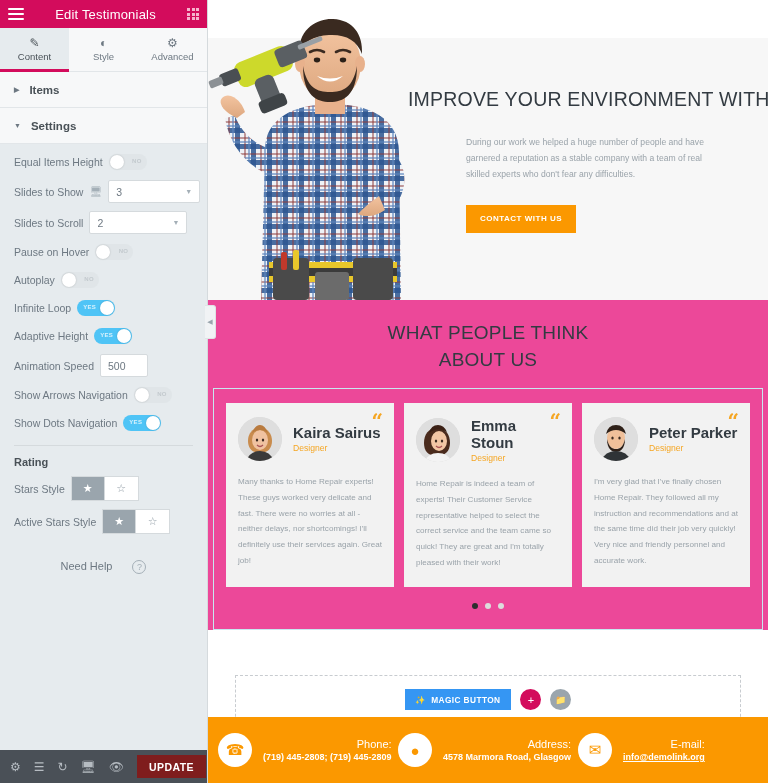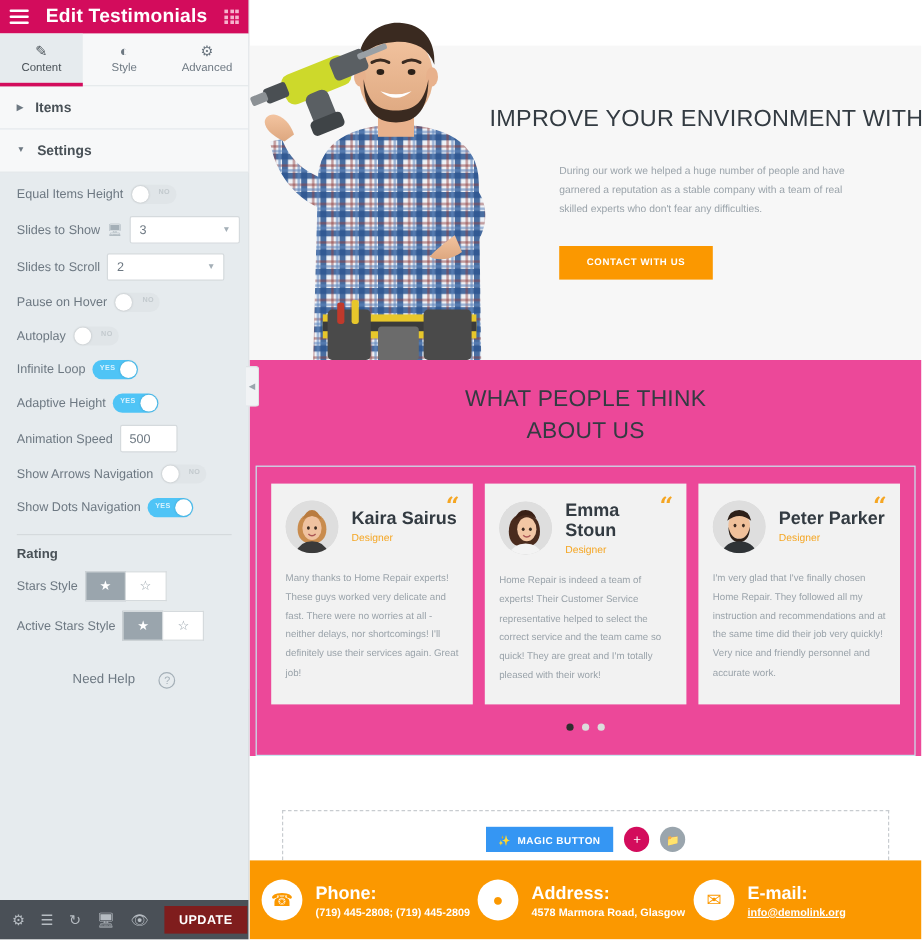--- a/index.html
+++ b/index.html
@@ -20,21 +20,21 @@
     border-right: 1px solid #d5dadd;
   }
   .panel-header {
     height: 28px; background: #d30c5c;
     display: flex; align-items: center; justify-content: space-between;
     padding: 0 8px; flex: none;
   }
   .hamburger { width: 16px; display: flex; flex-direction: column; gap: 3px; cursor: pointer; }
   .hamburger i { display: block; height: 2px; background: #fff; border-radius: 1px; }
   .panel-title {
-    color: #fff; font-size: 16px; font-weight: bold;
+    color: #fff; font-size: 13px; font-weight: normal;
     letter-spacing: .2px; flex: 1; text-align: center;
   }
   .grid-icon { display: grid; grid-template-columns: repeat(3,3px); grid-template-rows: repeat(3,3px); gap: 1.5px; cursor: pointer; }
   .grid-icon i { background: #f6b3cd; display: block; }
 
   .tabs { display: flex; background: #f7f8f9; height: 44px; flex: none; border-bottom: 1px solid #e2e6e9; }
   .tab {
     flex: 1; display: flex; flex-direction: column; align-items: center; justify-content: center;
     gap: 2px; font-size: 9.5px; color: #6d7882; cursor: pointer; position: relative;
   }
@@ -145,21 +145,21 @@
     font-size: 19.5px; color: #333b42; font-weight: normal; letter-spacing: .2px;
     white-space: nowrap;
   }
   .hero-p {
     margin-top: 24px; margin-left: 58px; font-size: 8.6px; color: #9aa3aa; line-height: 1.85;
     max-width: 260px;
   }
   .hero-btn {
     margin-top: 22px; margin-left: 58px; display: inline-flex; align-items: center; justify-content: center;
     background: #fb9800; color: #fff; font-size: 8px; font-weight: bold; letter-spacing: .5px;
-    width: 128px; height: 28px; cursor: pointer;
+    width: 110px; height: 28px; cursor: pointer;
   }
 
   
   .tsection { padding: 20px 0 0 0; background: #ec4899; }
   .tsection h2 {
     text-align: center; font-size: 19px; color: #333b42; font-weight: normal;
     line-height: 1.42; letter-spacing: .2px;
   }
   .widget-box {
     margin: 14px 5px 0 5px; border: 1px solid #c7e8f0; padding: 14px 12px 20px 12px;
@@ -198,21 +198,21 @@
   
   .site-footer {
     position: absolute; left: 0; right: 0; bottom: 0; height: 66px; background: #fb9800;
     display: flex; align-items: center; padding: 0 10px;
   }
   .fcol { flex: 1; display: flex; align-items: center; gap: 11px; }
   .fcirc {
     width: 34px; height: 34px; border-radius: 50%; background: #fff; flex: none;
     display: flex; align-items: center; justify-content: center; color: #fb9800; font-size: 15px;
   }
-  .ftxt .ft1 { font-size: 15px; color: #fff; font-weight: bold; }
+  .ftxt .ft1 { font-size: 11px; color: #fff; font-weight: normal; text-align: right; }
   .ftxt .ft2 { font-size: 9px; color: #fff; font-weight: bold; margin-top: 2px; }
   .ftxt .ft2.link { text-decoration: underline; }
 
   svg { display: block; }
 </style>
 </head>
 <body>
 
 <div id="app">
 

